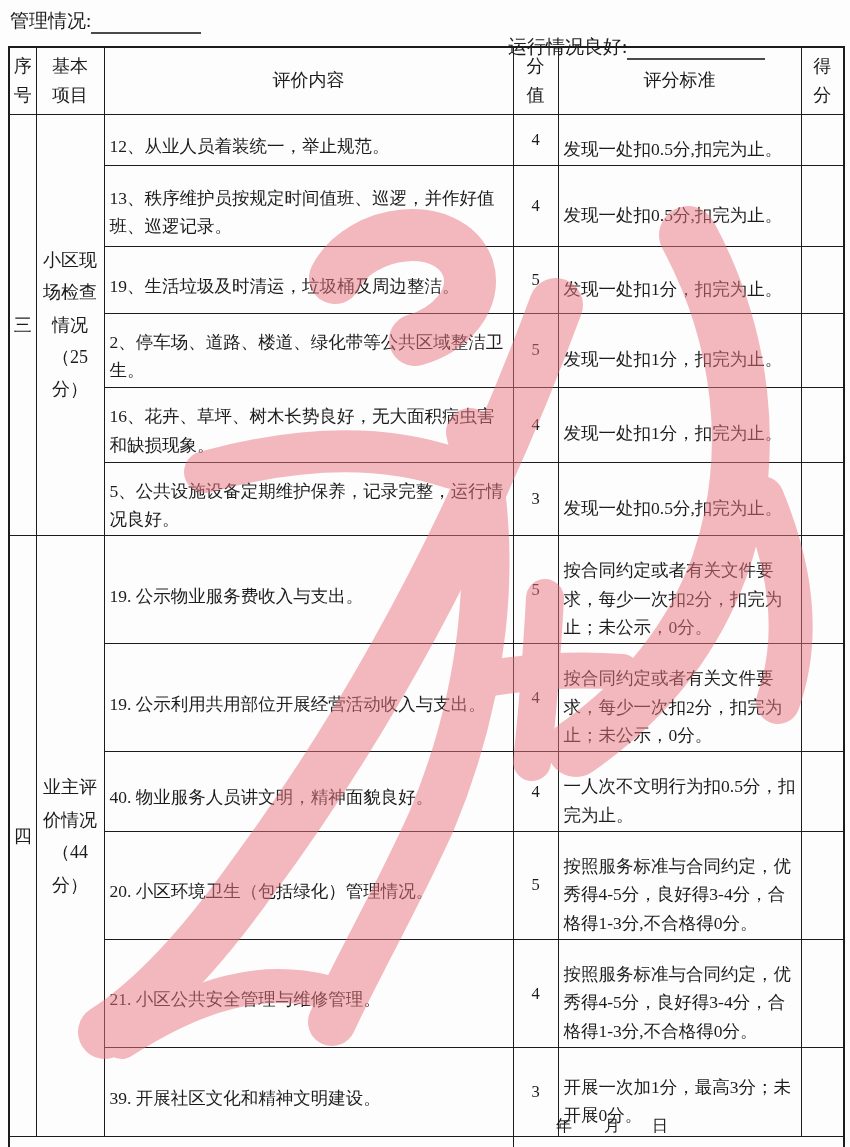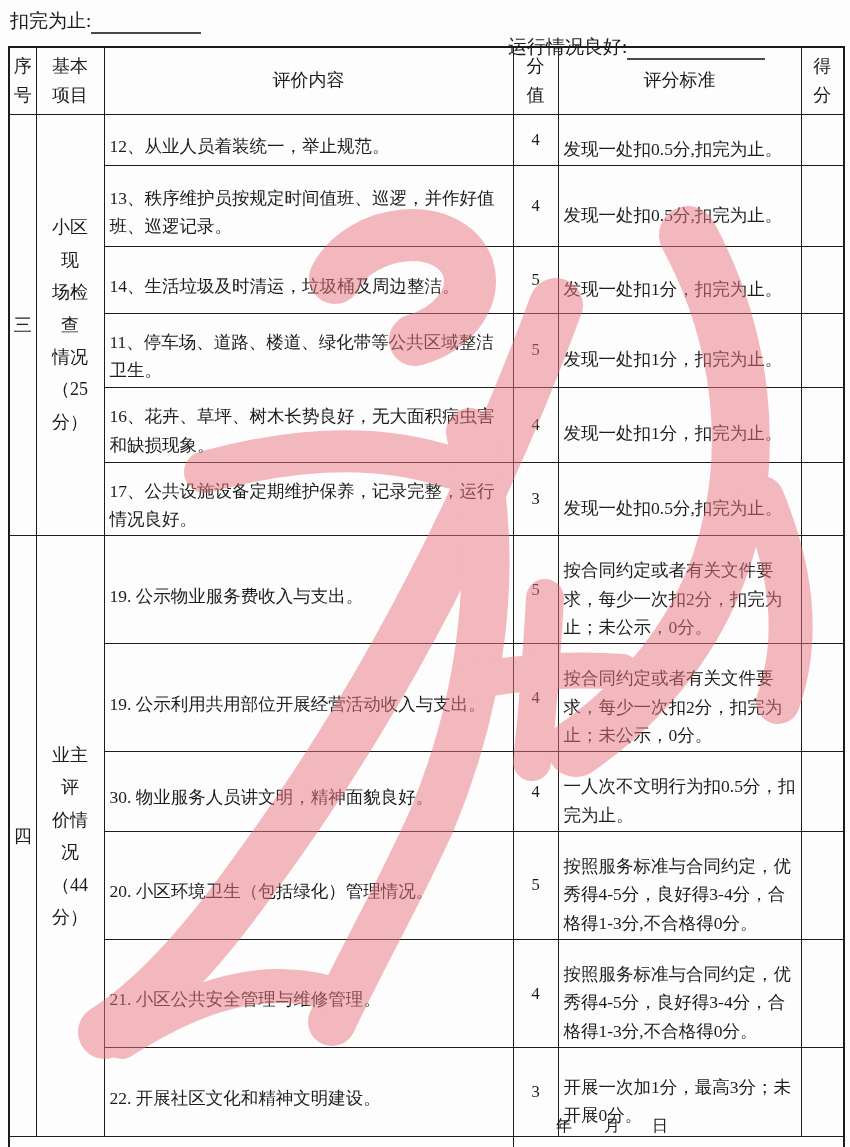--- a/index.html
+++ b/index.html
@@ -25,40 +25,40 @@
     background:transparent;
   }
   table.eval { border:2px solid #1c1c1c; }
   table.eval th, table.eval td {
     border:1px solid #1c1c1c;
     font-weight:normal;
     vertical-align:middle;
   }
   th.h { font-size:18px; text-align:center; white-space:pre-line; line-height:1.6; }
   td.seq-cell { text-align:center; font-size:18px; }
-  td.cat-cell { text-align:center; font-size:18px; white-space:pre-line; line-height:1.8; padding:2px 10px; }
+  td.cat-cell { text-align:center; font-size:18px; white-space:pre-line; line-height:1.8; padding:2px 1px; }
   td.content-cell { font-size:17.5px; line-height:1.62; padding:14px 4px 2px 5px; text-align:left; }
   td.score-cell { text-align:center; font-size:16.5px; }
   td.criteria-cell { font-size:17.5px; line-height:1.62; padding:20px 2px 2px 5px; text-align:left; }
   td.points-cell { }
   td.total-label-cell { text-align:center; font-size:19px;font-family:Liberation Mono, monospace; }
   td.total-value-cell { }
 
   .date-line { position:absolute; left:556px; top:1116px; font-size:16px; }
 
   svg.stamp { position:absolute; left:0; top:0; width:850px; height:1147px; z-index:6; pointer-events:none; }
   .zlow { position:relative; z-index:1; }
 </style>
 </head>
 <body>
 
 <div class="page">
 
   <div class="topbar-left zlow">
-    <span>扣完为止:</span><span class="blank community"></span>
+    <span>管理情况:</span><span class="blank community"></span>
   </div>
   <div class="topbar-right zlow">
     <span>运行情况良好:</span><span class="blank company"></span>
   </div>
 
   <table class="eval zlow">
     <colgroup>
       <col style="width:27px">
         <col style="width:68px">
         <col style="width:409px">
@@ -92,39 +92,39 @@
       <td class="criteria-cell">发现一处扣0.5分,扣完为止。</td>
       <td class="points-cell"></td>
     </tr>
     <tr style="height:81px">
       <td class="content-cell">13、秩序维护员按规定时间值班、巡逻，并作好值班、巡逻记录。</td>
       <td class="score-cell">4</td>
       <td class="criteria-cell">发现一处扣0.5分,扣完为止。</td>
       <td class="points-cell"></td>
     </tr>
     <tr style="height:67px">
-      <td class="content-cell">14、生活垃圾及时清运，垃圾桶及周边整洁。</td>
+      <td class="content-cell">19、生活垃圾及时清运，垃圾桶及周边整洁。</td>
       <td class="score-cell">5</td>
       <td class="criteria-cell">发现一处扣1分，扣完为止。</td>
       <td class="points-cell"></td>
     </tr>
     <tr style="height:62px">
-      <td class="content-cell">11、停车场、道路、楼道、绿化带等公共区域整洁卫生。</td>
+      <td class="content-cell">2、停车场、道路、楼道、绿化带等公共区域整洁卫生。</td>
       <td class="score-cell">5</td>
       <td class="criteria-cell">发现一处扣1分，扣完为止。</td>
       <td class="points-cell"></td>
     </tr>
     <tr style="height:75px">
       <td class="content-cell">16、花卉、草坪、树木长势良好，无大面积病虫害和缺损现象。</td>
       <td class="score-cell">4</td>
       <td class="criteria-cell">发现一处扣1分，扣完为止。</td>
       <td class="points-cell"></td>
     </tr>
     <tr style="height:57px">
-      <td class="content-cell">17、公共设施设备定期维护保养，记录完整，运行情况良好。</td>
+      <td class="content-cell">5、公共设施设备定期维护保养，记录完整，运行情况良好。</td>
       <td class="score-cell">3</td>
       <td class="criteria-cell">发现一处扣0.5分,扣完为止。</td>
       <td class="points-cell"></td>
     </tr>
 
     <tr style="height:96px">
       <td class="seq-cell" rowspan="6">四</td>
       <td class="cat-cell" rowspan="6">业主评
 价情况
 （44
@@ -134,39 +134,39 @@
       <td class="criteria-cell">按合同约定或者有关文件要求，每少一次扣2分，扣完为止；未公示，0分。</td>
       <td class="points-cell"></td>
     </tr>
     <tr style="height:86px">
       <td class="content-cell">19. 公示利用共用部位开展经营活动收入与支出。</td>
       <td class="score-cell">4</td>
       <td class="criteria-cell">按合同约定或者有关文件要求，每少一次扣2分，扣完为止；未公示，0分。</td>
       <td class="points-cell"></td>
     </tr>
     <tr style="height:71px">
-      <td class="content-cell">30.  物业服务人员讲文明，精神面貌良好。</td>
+      <td class="content-cell">40.  物业服务人员讲文明，精神面貌良好。</td>
       <td class="score-cell">4</td>
       <td class="criteria-cell">一人次不文明行为扣0.5分，扣完为止。</td>
       <td class="points-cell"></td>
     </tr>
     <tr style="height:93px">
       <td class="content-cell">20.  小区环境卫生（包括绿化）管理情况。</td>
       <td class="score-cell">5</td>
       <td class="criteria-cell">按照服务标准与合同约定，优秀得4-5分，良好得3-4分，合格得1-3分,不合格得0分。</td>
       <td class="points-cell"></td>
     </tr>
     <tr style="height:95px">
       <td class="content-cell">21.  小区公共安全管理与维修管理。</td>
       <td class="score-cell">4</td>
       <td class="criteria-cell">按照服务标准与合同约定，优秀得4-5分，良好得3-4分，合格得1-3分,不合格得0分。</td>
       <td class="points-cell"></td>
     </tr>
     <tr style="height:89px">
-      <td class="content-cell">22.  开展社区文化和精神文明建设。</td>
+      <td class="content-cell">39.  开展社区文化和精神文明建设。</td>
       <td class="score-cell">3</td>
       <td class="criteria-cell">开展一次加1分，最高3分；未开展0分。</td>
       <td class="points-cell"></td>
     </tr>
 
     <tr style="height:97px">
       <td class="total-label-cell" colspan="3">总　　评　　分</td>
       <td class="total-value-cell" colspan="3"></td>
     </tr>
   </tbody>

